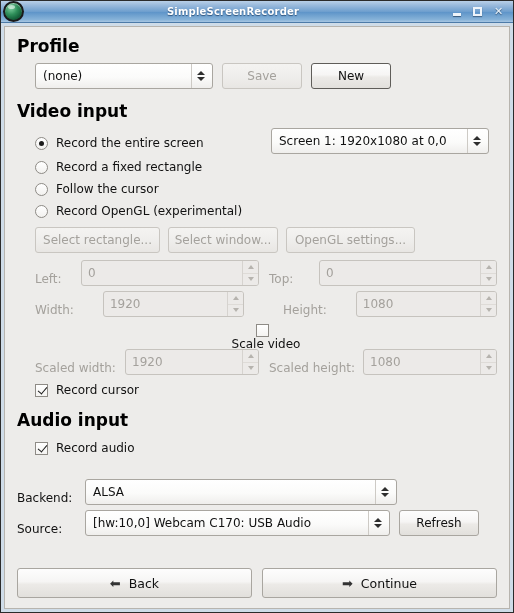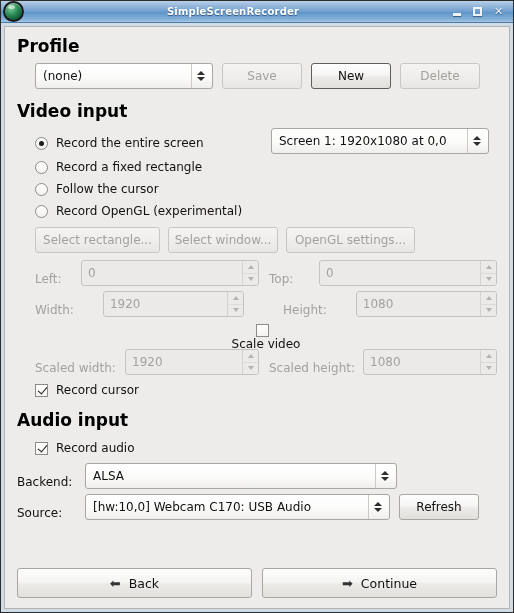--- a/index.html
+++ b/index.html
@@ -354,21 +354,20 @@
       <div class="row indent" style="margin-bottom:12px;">
         <div class="combo" style="width:178px;">
           <span class="combo-text">(none)</span>
           <span class="combo-arrow">
               <i class="up"></i>
               <i class="dn"></i>
             </span>
         </div>
         <div class="btn disabled" style="width:80px;margin-left:9px;">Save</div>
         <div class="btn strong" style="width:80px;margin-left:9px;">New</div>
-        <div class="btn disabled" style="width:80px;margin-left:9px;">Delete</div>
       </div>
 
       <div class="section-title">Video input</div>
 
       <div class="row indent" style="margin-bottom:2px;">
         <div class="opt" style="width:236px;">
           <span class="radio on"></span>
           <span class="lbl">Record the entire screen</span>
         </div>
         <div class="combo" style="width:218px;">
@@ -469,21 +468,21 @@
       <div class="indent">
         <div class="opt" style="margin-bottom:9px;">
           <span class="check on"></span>
           <span class="lbl">Record cursor</span>
         </div>
       </div>
 
       <div class="section-title">Audio input</div>
 
       <div class="indent">
-        <div class="opt" style="margin-bottom:4px;">
+        <div class="opt" style="margin-bottom:20px;">
           <span class="check on"></span>
           <span class="lbl">Record audio</span>
         </div>
       </div>
 
       <div class="row" style="margin-bottom:5px;">
         <span class="lbl" style="width:68px;">Backend:</span>
         <div class="combo" style="width:312px;">
           <span class="combo-text">ALSA</span>
           <span class="combo-arrow">

